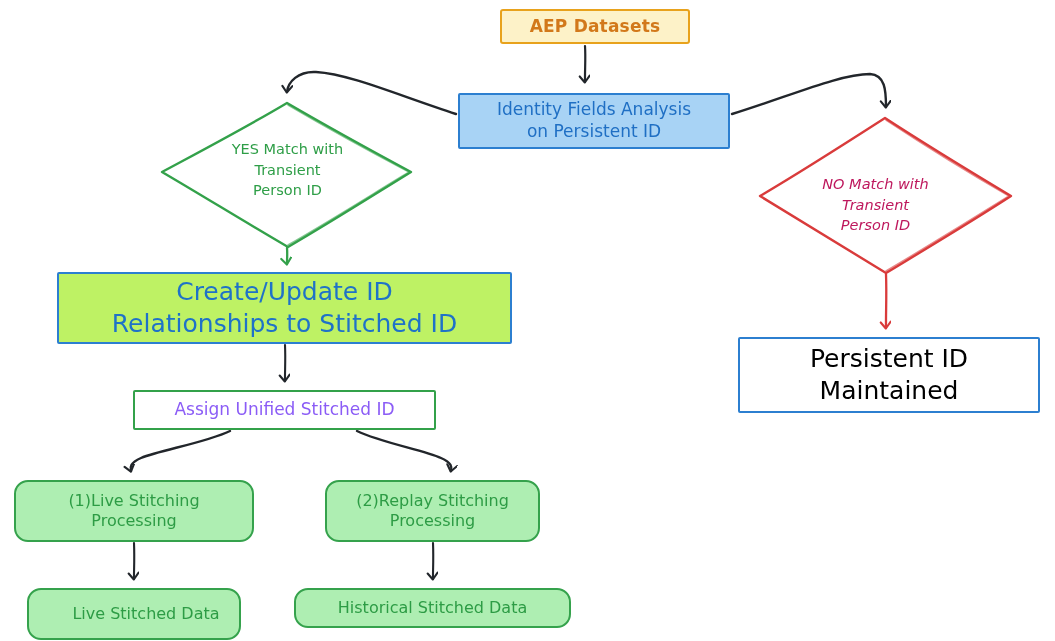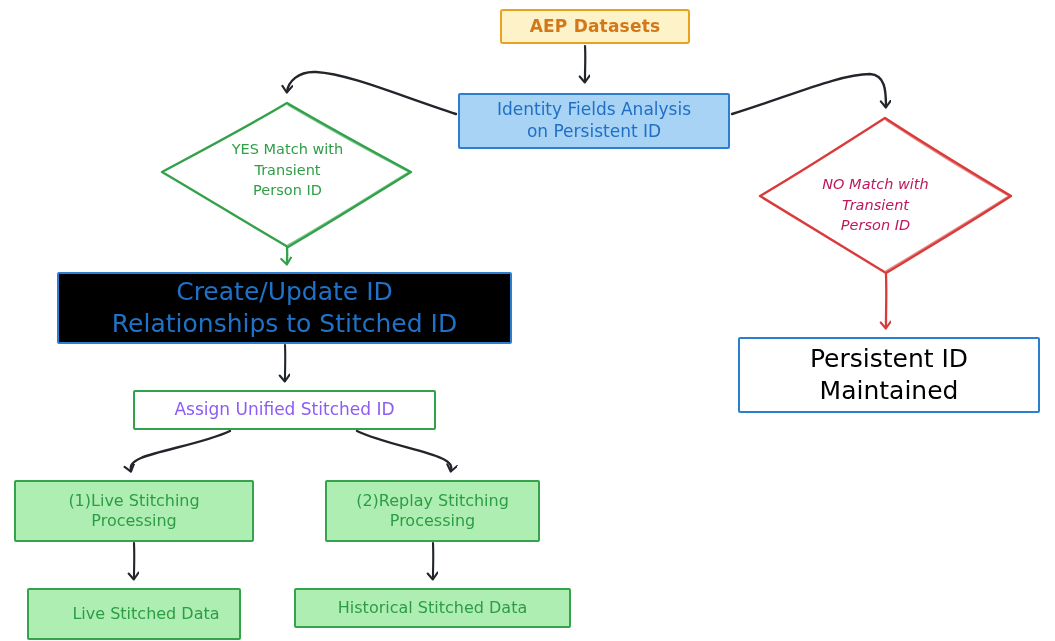--- a/index.html
+++ b/index.html
@@ -47,21 +47,21 @@
     left: 458px; top: 93px; width: 272px; height: 56px;
     background: #a8d3f5;
     border: 2.2px solid #2c7fd0;
     border-radius: 2px;
     color: #1f6fc4;
     font-size: 17px;
   }
   
   #n-create {
     left: 57px; top: 272px; width: 455px; height: 72px;
-    background: #000000;
+    background: #bef264;
     border: 2.2px solid #2c7fd0;
     border-radius: 2px;
     color: #1f72c8;
     font-size: 25px;
   }
   
   #n-persist {
     left: 738px; top: 337px; width: 302px; height: 76px;
     background: #ffffff;
     border: 2.2px solid #2c7fd0;
@@ -75,21 +75,21 @@
     background: #ffffff;
     border: 2.2px solid #33a14a;
     border-radius: 2px;
     color: #8b5cf6;
     font-size: 17px;
   }
   
   .gfill {
     background: #aeeeb2;
     border: 2.2px solid #35a24c;
-    border-radius: 2px;
+    border-radius: 14px;
     color: #2d9c45;
     font-size: 16px;
   }
   #n-live { left: 14px; top: 480px; width: 240px; height: 62px; }
   #n-replay { left: 325px; top: 480px; width: 215px; height: 62px; }
   #n-livedata { left: 27px; top: 588px; width: 214px; height: 52px; padding-left: 24px; }
   #n-histdata { left: 294px; top: 588px; width: 277px; height: 40px; }
 
   
   .diamond-text {

